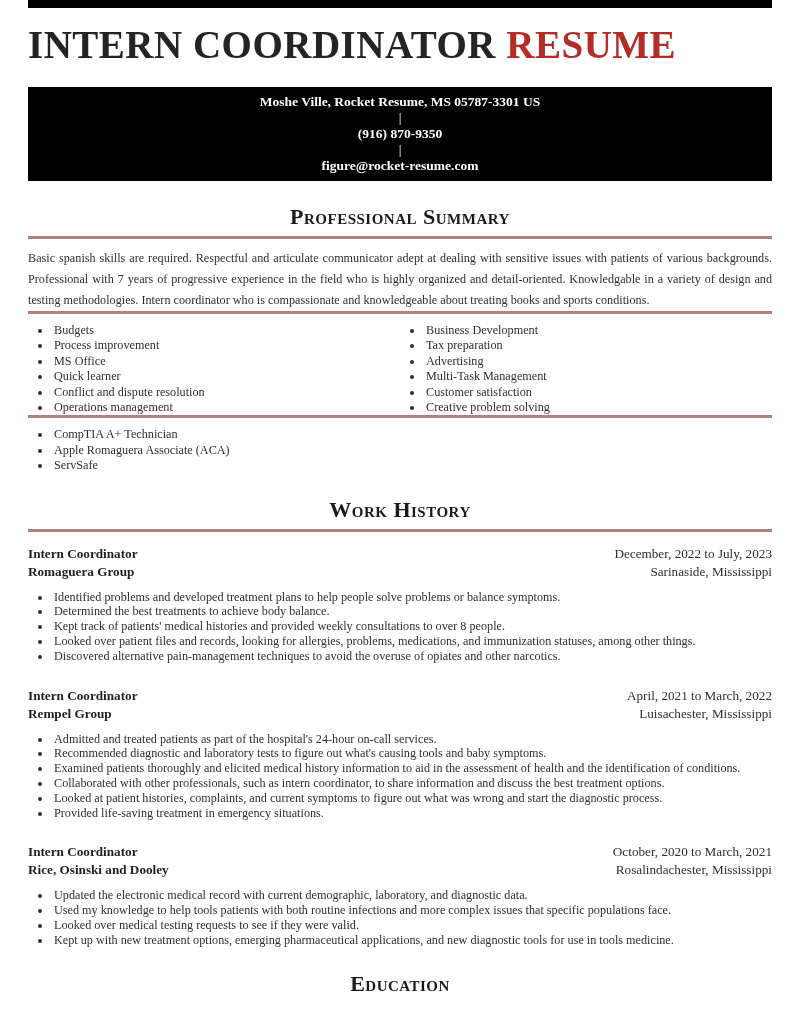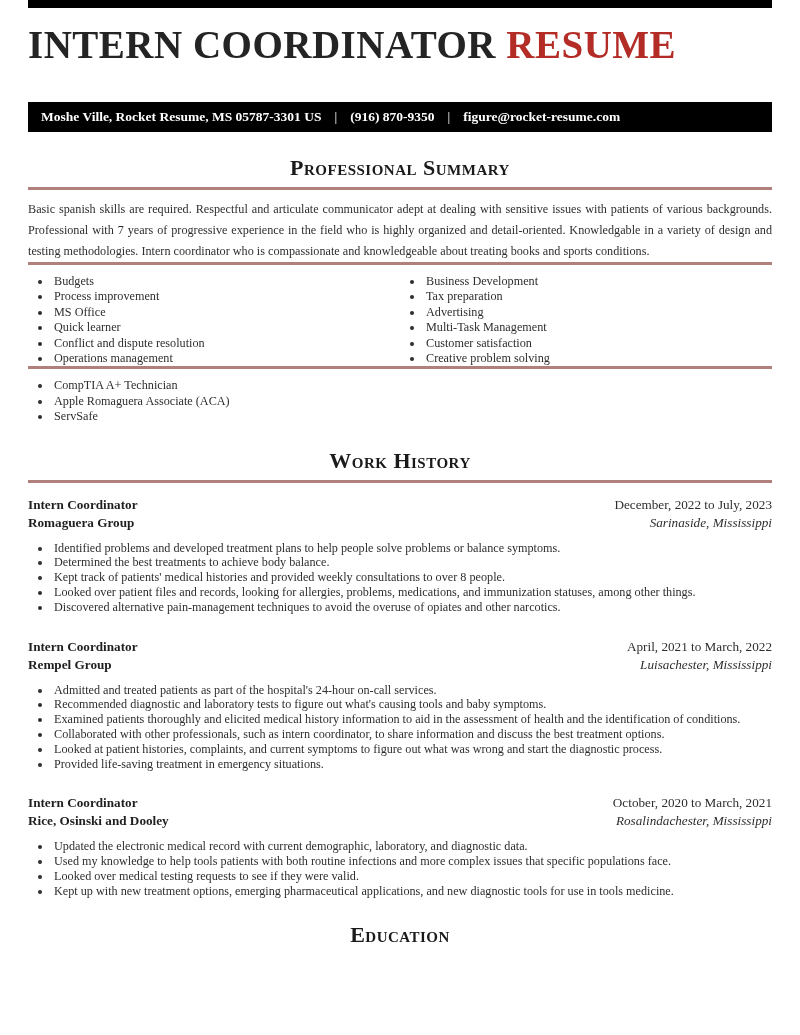--- a/index.html
+++ b/index.html
@@ -16,44 +16,44 @@
     font-family:"Liberation Serif", serif;color:var(--body);
   }
   .page{padding:0 28px;}
   .top-rule{height:8px;background:var(--bar);margin-top:0;}
   h1.doc-title{
     margin:14px 0 0;font-size:39px;line-height:46px;font-weight:bold;
     color:#242424;letter-spacing:0.5px;white-space:nowrap;
   }
   h1 .accent{color:var(--accent);}
   .contact-bar{
-    margin-top:34px;background:var(--bar);color:#ffffff;
+    margin-top:19px;background:var(--bar);color:#ffffff;
     font-size:13.5px;font-weight:bold;padding:7px 13px;line-height:16px;
-    display:flex;align-items:center;white-space:nowrap;
+    display:flex;align-items:center;white-space:nowrap;flex-direction:column;
   }
   .contact-bar .sep{padding:0 13px;font-weight:normal;}
   h2.section-heading{
     margin:23px 0 6px;font-size:22px;line-height:26px;font-weight:600;
     font-variant:small-caps;letter-spacing:0.5px;color:#1a1a1a;text-align:center;
   }
   .divider{height:3px;background:var(--divider);margin:0 0 9px;}
   p.summary-text{
     margin:3px 0 0;font-size:12.2px;line-height:21px;text-align:justify;color:var(--body);
   }
   ul{margin:0;padding-left:24px;}
   li{padding-left:2px;}
   .skills-grid{display:grid;grid-template-columns:1fr 1fr;margin-top:4px;}
   .skills-grid li,.cert-list li{font-size:12.2px;line-height:15.4px;}
   .cert-list{margin-top:6px;}
   .job{margin-top:13px;}
   .job + .job{margin-top:23px;}
   .row-pair{display:flex;justify-content:space-between;align-items:baseline;line-height:18px;}
   .row-pair .left{font-size:13.2px;font-weight:bold;color:var(--ink);}
   .row-pair .right{font-size:13.2px;color:var(--body);}
-  .row-pair .right.loc{font-style:italic;text-align:right;}
+  .row-pair .right.loc{text-align:right;}
   .job-bullets{margin-top:9px;}
   .job-bullets li{font-size:12.2px;line-height:14.8px;}
 </style>
 </head>
 <body>
 
 <div class="page">
 
   <div class="top-rule"></div>
 

